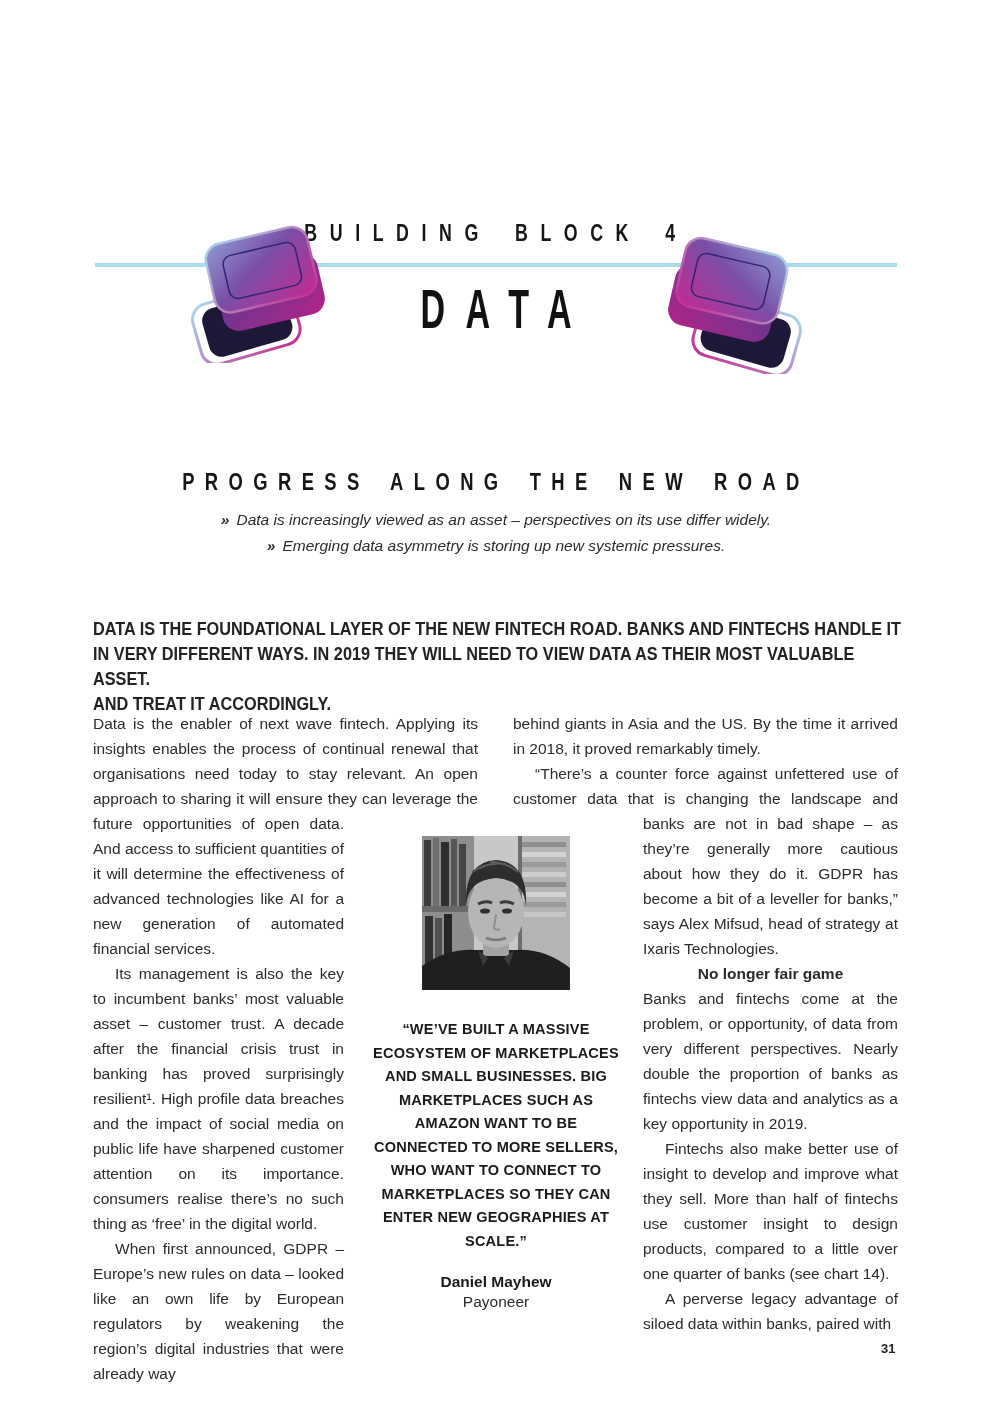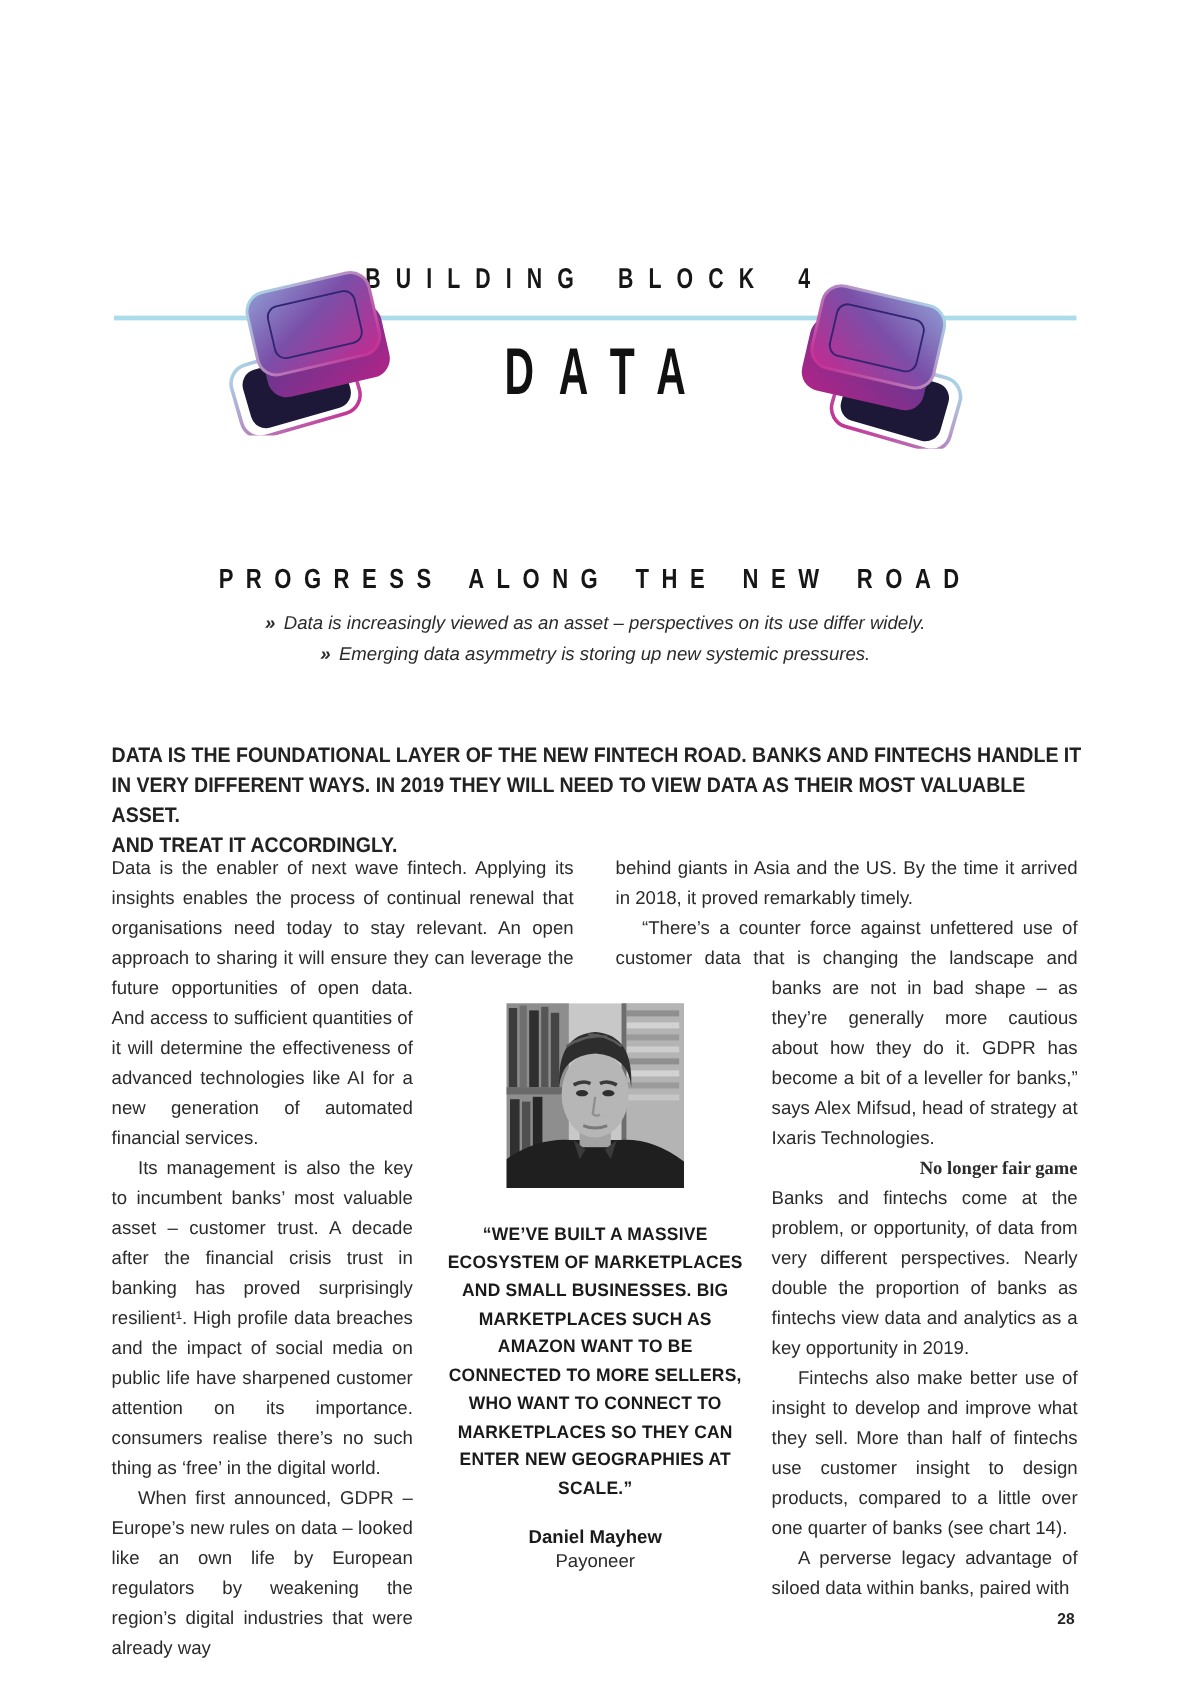--- a/index.html
+++ b/index.html
@@ -38,21 +38,21 @@
   .intro{
     position:absolute;top:601px;left:93px;width:875px;
     transform:scaleX(0.93);transform-origin:left top;
     font-size:17.5px;font-weight:700;line-height:25px;color:#222222;
   }
   
   .columns{position:absolute;top:695px;left:93px;width:805px;display:flex;gap:35px;}
   .col{width:390px;text-align:justify;font-size:15.5px;line-height:25px;color:#2b2b2b;}
   .col p{margin:0;}
   .col p.ind{text-indent:22px;}
-  .subhead{font-weight:700;margin:10px 0 0;text-align:right;font-family:Liberation Serif, serif;}
+  .subhead{font-weight:700;margin:10px 0 0;text-align:center;}
   .sp-a-r{float:right;width:0;height:100px;}
   .sp-b-r{float:right;clear:right;width:134px;height:560px;}
   .sp-a-l{float:left;width:0;height:100px;}
   .sp-b-l{float:left;clear:left;width:130px;height:560px;}
   
   .pull-block{position:absolute;top:820px;left:367px;width:258px;text-align:center;}
   .photo{display:block;margin:0 auto;}
   .pull-quote{
     margin:27px 0 0;font-size:15px;font-weight:700;line-height:23.5px;
     letter-spacing:0.2px;color:#1a1a1a;transform:scaleX(0.97);
@@ -198,14 +198,14 @@
       <path d="M56 114 L66 122 L61 130 Z" fill="#3a3a3a"></path>
       <path d="M92 114 L82 122 L87 130 Z" fill="#3a3a3a"></path>
     </svg>
     <blockquote class="pull-quote" style="margin:27px 0 0">“WE’VE BUILT A MASSIVE ECOSYSTEM OF MARKETPLACES AND SMALL BUSINESSES. BIG MARKETPLACES SUCH AS AMAZON WANT TO BE CONNECTED TO MORE SELLERS, WHO WANT TO CONNECT TO MARKETPLACES SO THEY CAN ENTER NEW GEOGRAPHIES AT SCALE.”</blockquote>
     <figcaption>
       <div class="attr-name">Daniel Mayhew</div>
       <div class="attr-org">Payoneer</div>
     </figcaption>
   </figure>
 
-  <div class="page-number">28</div>
+  <div class="page-number">31</div>
 </div>
 
 </body></html>

